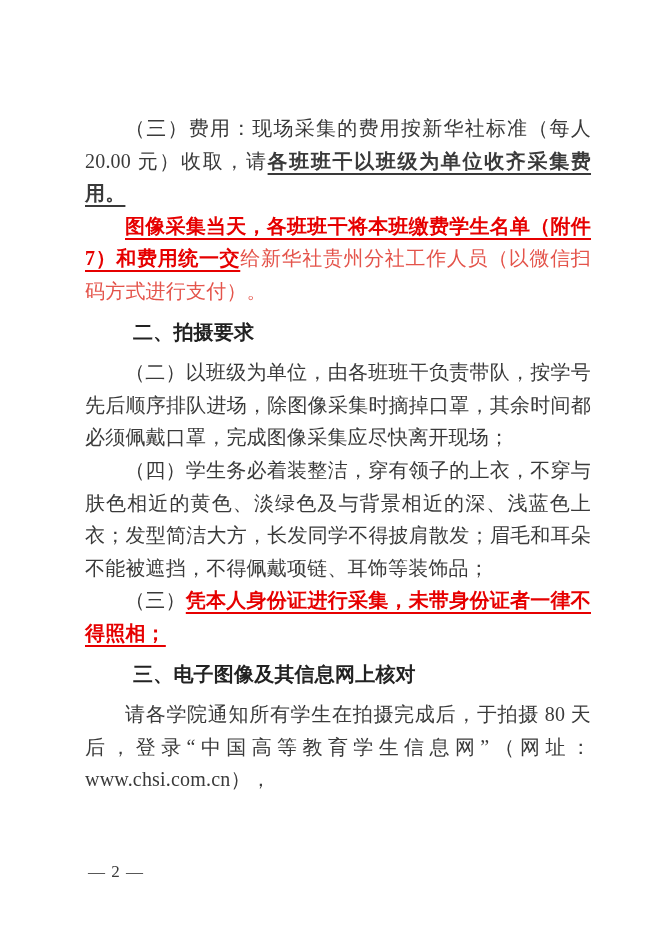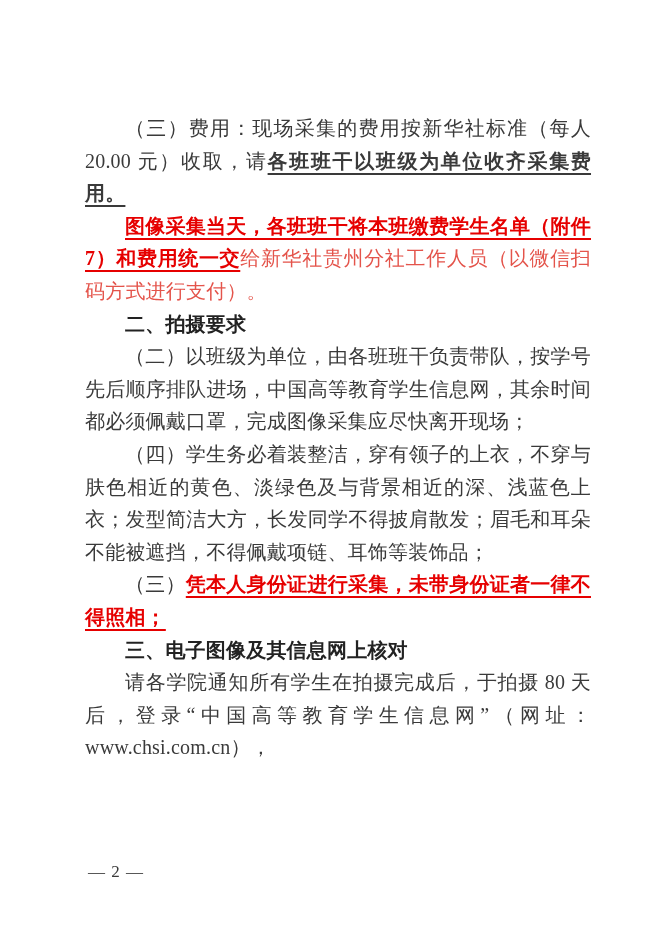--- a/index.html
+++ b/index.html
@@ -27,21 +27,21 @@
     line-height: 32.6px;
     text-align: justify;
     text-justify: inter-character;
     letter-spacing: 0.2px;
   }
   .content p {
     margin: 0;
     text-indent: 2em;
   }
   .content h2 {
-    margin: 0;
+    margin: 8px;
     text-indent: 2em;
     font-size: 20px;
     line-height: 32.6px;
     font-weight: bold;
     font-family: "Liberation Sans", "DejaVu Sans", sans-serif;
     color: var(--heading, #222222);
     text-align: left;
   }
   .bu {
     font-weight: bold;
@@ -71,21 +71,21 @@
 <div class="page">
   <div class="content">
 
     <p><span>（三）费用：现场采集的费用按新华社标准（每人 20.00 元）收取，请</span><span class="bu">各班班干以班级为单位收齐采集费用。</span></p>
 
     <p><span class="bu red-bold">图像采集当天，各班班干将本班缴费学生名单（附件 7）和费用统一交</span><span class="red-regular">给新华社贵州分社工作人员（以微信扫码方式进行支付）。</span></p>
 
     <h2>二、拍摄要求</h2>
 
 
-    <p>（二）以班级为单位，由各班班干负责带队，按学号先后顺序排队进场，中国高等教育学生信息网，其余时间都必须佩戴口罩，完成图像采集应尽快离开现场；</p>
+    <p>（二）以班级为单位，由各班班干负责带队，按学号先后顺序排队进场，除图像采集时摘掉口罩，其余时间都必须佩戴口罩，完成图像采集应尽快离开现场；</p>
 
     <p>（四）学生务必着装整洁，穿有领子的上衣，不穿与肤色相近的黄色、淡绿色及与背景相近的深、浅蓝色上衣；发型简洁大方，长发同学不得披肩散发；眉毛和耳朵不能被遮挡，不得佩戴项链、耳饰等装饰品；</p>
 
     <p><span>（三）</span><span class="bu red-bold">凭本人身份证进行采集，未带身份证者一律不得照相；</span></p>
 
 
     <h2>三、电子图像及其信息网上核对</h2>
 
     <p>请各学院通知所有学生在拍摄完成后，于拍摄 80 天后，登录“中国高等教育学生信息网”（网址：www.chsi.com.cn），</p>
 

